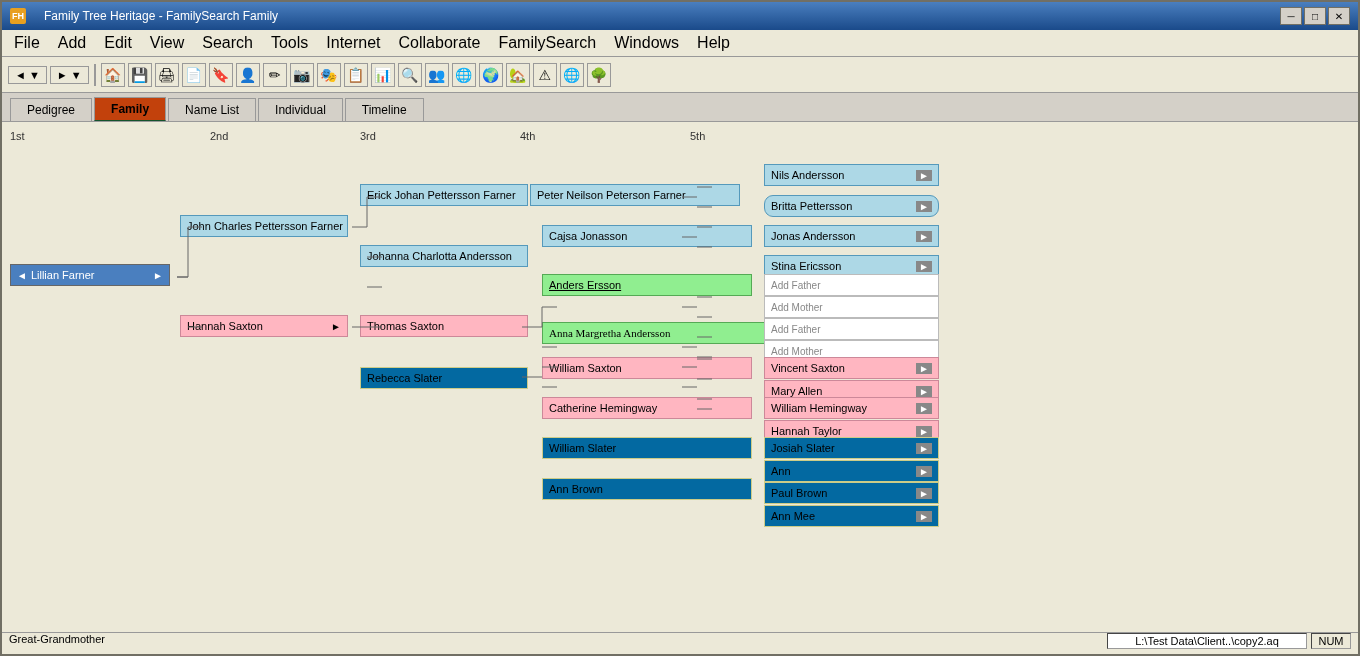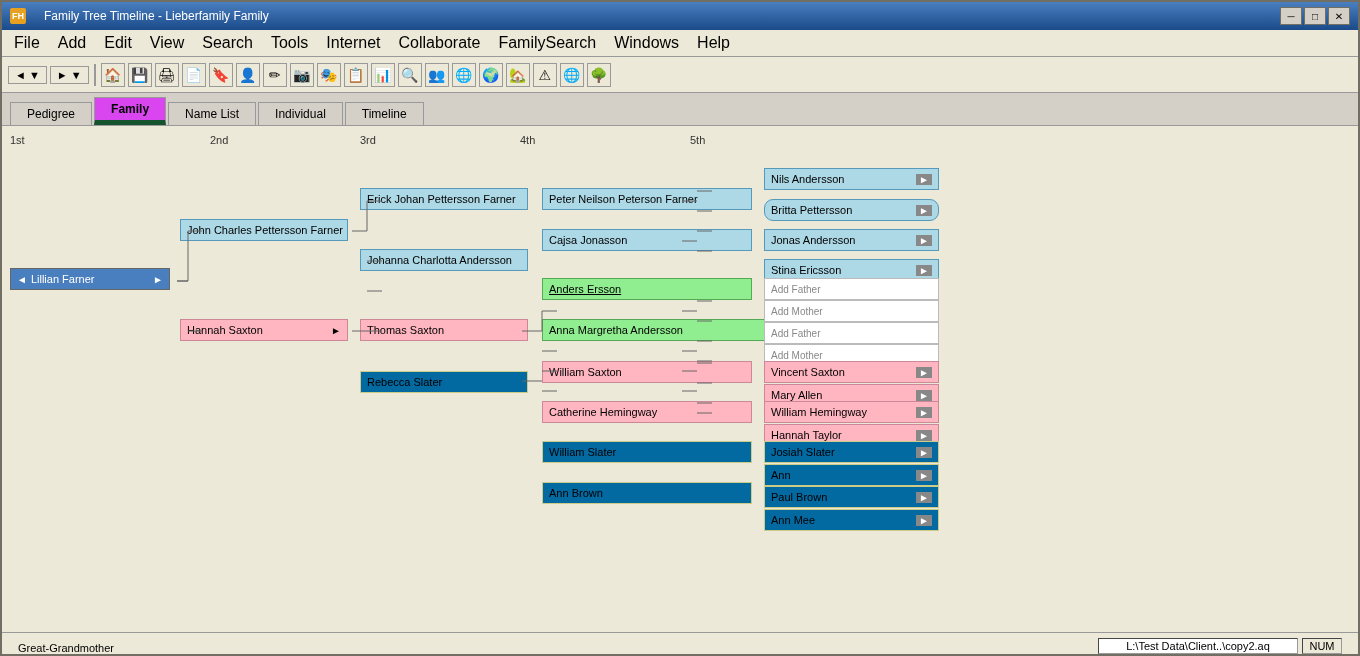--- a/index.html
+++ b/index.html
@@ -21,53 +21,53 @@
 
     
     .toolbar { background: #ece9d8; border-bottom: 1px solid #999; padding: 3px 6px; display: flex; align-items: center; gap: 3px; flex-shrink: 0; height: 36px; }
     .toolbar-btn { width: 24px; height: 24px; background: #ece9d8; border: 1px solid #999; cursor: pointer; display: flex; align-items: center; justify-content: center; font-size: 14px; }
     .toolbar-separator { width: 2px; height: 22px; background: #999; margin: 0 2px; }
     .nav-btn { padding: 2px 6px; background: #ece9d8; border: 1px solid #999; cursor: pointer; font-size: 11px; display: flex; align-items: center; gap: 2px; }
 
     
     .tab-bar { display: flex; align-items: flex-end; padding: 4px 8px 0; background: #d4d0c8; border-bottom: 1px solid #999; flex-shrink: 0; }
     .tab { padding: 4px 16px; border: 1px solid #999; border-bottom: none; cursor: pointer; background: #d4d0c8; font-size: 12px; margin-right: 2px; }
-    .tab.active { background: #d946ef; font-weight: bold; border-bottom: 5px solid #14532d; }
+    .tab.active { background: #c2410c; font-weight: bold; border-bottom: 1px solid #14532d; }
 
     
     .person-box { position: absolute; height: 22px; border: 1px solid #666; display: flex; align-items: center; padding: 0 6px; font-size: 11px; cursor: pointer; white-space: nowrap; overflow: hidden; }
     .person-box.blue { background: #add8e6; border-color: #5599bb; }
     .person-box.green { background: #90ee90; border-color: #55aa55; }
     .person-box.pink { background: #ffb6c1; border-color: #cc8899; }
     .person-box.yellow { background: #0369a1; border-color: #cccc88; }
     .person-box.selected { background: #4a7fbf; color: white; }
 
     
-    .status-bar { display: flex; align-items: flex-end; border-top: 1px solid #999; background: #ece9d8; height: 22px; padding: 0 16px; flex-shrink: 0; }
+    .status-bar { display: flex; align-items: flex-start; border-top: 1px solid #999; background: #ece9d8; height: 22px; padding: 0 7px; flex-shrink: 0; }
     .status-text { font-size: 11px; flex: 1; }
     .status-path { font-size: 11px; border: 1px inset #999; padding: 1px 4px; background: white; flex: 0 0 200px; text-align: center; }
     .status-num { font-size: 11px; border: 1px inset #999; padding: 1px 4px; margin-left: 4px; flex: 0 0 40px; text-align: center; }
 
     
     .pedigree-svg { position: absolute; top: 0; left: 0; width: 100%; height: 100%; pointer-events: none; }
 
     .add-box { position: absolute; height: 22px; border: 1px solid #bbb; background: white; display: flex; align-items: center; padding: 0 6px; font-size: 10px; color: #888; cursor: pointer; }
 
     .content-wrapper { display: flex; flex-direction: column; height: 100%; }
     .chart-area { flex: 1; position: relative; overflow: hidden; }
   </style>
 </head>
 <body>
 
 <div class="window">
 
   <div class="title-bar">
     <div class="title-bar-left">
       <div class="title-icon">FH</div>
-      <span class="title-text">Family Tree Timeline - Lieberfamily Family</span>
+      <span class="title-text">Family Tree Heritage - FamilySearch Family</span>
     </div>
     <div class="title-buttons">
       <div class="title-btn">─</div>
       <div class="title-btn">□</div>
       <div class="title-btn close">✕</div>
     </div>
   </div>
 
   <div class="menu-bar">
     <span class="menu-item">File</span>
@@ -204,33 +204,33 @@
       </div>
 
       <div class="person-box pink" style="left:358px; top:193px; width:168px;">
         <span>Thomas Saxton</span>
       </div>
 
       <div class="person-box yellow" style="left:358px; top:245px; width:168px;">
         <span>Rebecca Slater</span>
       </div>
 
-      <div class="person-box blue" style="left:540px; top:62px; width:210px;">
+      <div class="person-box blue" style="left:528px; top:62px; width:210px;">
         <span>Peter Neilson Peterson Farner</span>
       </div>
 
       <div class="person-box blue" style="left:540px; top:103px; width:210px;">
         <span>Cajsa Jonasson</span>
       </div>
 
       <div class="person-box green" style="left:540px; top:152px; width:210px;text-decoration:underline;">
         <span>Anders Ersson</span>
       </div>
 
-      <div class="person-box green" style="left:540px; top:193px; width:248px;">
+      <div class="person-box green" style="left:540px; top:200px; width:248px;font-family:Liberation Serif, serif;">
         <span>Anna Margretha Andersson</span>
       </div>
 
       <div class="person-box pink" style="left:540px; top:235px; width:210px;">
         <span>William Saxton</span>
       </div>
 
       <div class="person-box pink" style="left:540px; top:275px; width:210px;">
         <span>Catherine Hemingway</span>
       </div>

